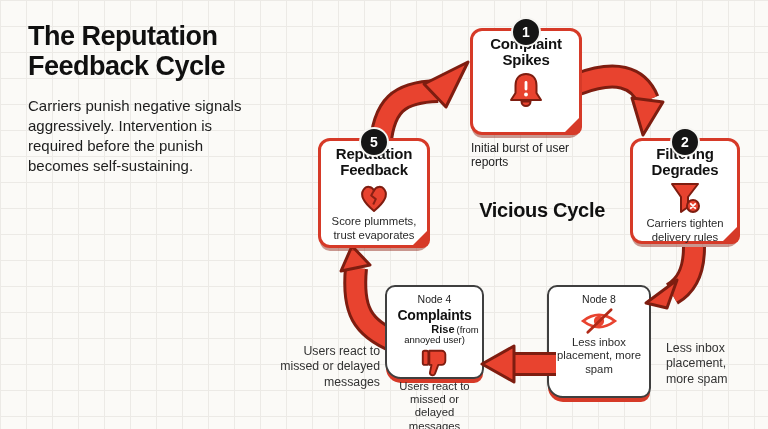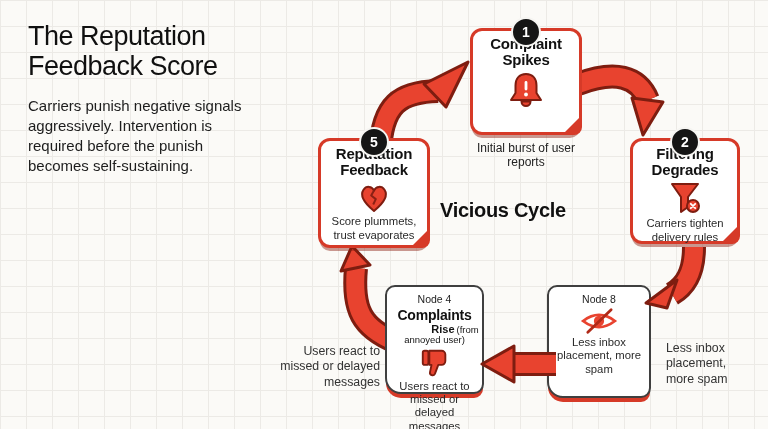--- a/index.html
+++ b/index.html
@@ -5,56 +5,56 @@
   html,body{margin:0;padding:0;}
   body{font-family:"Liberation Sans",sans-serif;color:#141414;}
   .canvas{
     position:relative;width:768px;height:429px;overflow:hidden;
     background-color:#fbfaf7;
     background-image:linear-gradient(#eceae6 1px,transparent 1px),
                      linear-gradient(90deg,#eceae6 1px,transparent 1px);
     background-size:26px 26px;
   }
   .hdr{position:absolute;left:28px;top:22px;width:240px;}
-  .hdr-title{font-size:27px;line-height:1.1;font-weight:400;letter-spacing:-.5px;color:#101010;}
+  .hdr-title{font-size:27px;line-height:1.1;font-weight:700;letter-spacing:-.5px;color:#101010;}
   .hdr-sub{margin-top:15px;width:232px;font-size:15px;line-height:1.33;color:#1d1d1d;}
-  .center-label{position:absolute;left:440px;top:199px;width:165px;text-align:left;
+  .center-label{position:absolute;left:440px;top:199px;width:165px;text-align:right;
     font-size:20px;font-weight:800;color:#101010;letter-spacing:-.3px;}
   svg.arrow-layer{position:absolute;left:0;top:0;pointer-events:none;}
   .card{position:absolute;background:#fff;text-align:center;box-sizing:border-box;}
   .card.red-card{border:3px solid #d63a28;border-radius:12px;box-shadow:0 5px 0 -2px rgba(140,30,15,.45);}
   .card.plain-card{border:2px solid #3f3f3f;border-radius:10px 10px 10px 16px;box-shadow:0 5px 0 -1px #d63a28;}
   .badge{position:absolute;left:50%;top:-14px;transform:translateX(-50%);
     width:26px;height:26px;border-radius:50%;background:#151515;border:2px solid #f6f5f2;
     color:#fff;font-size:14px;font-weight:700;line-height:26px;text-align:center;}
   .kicker{margin-top:6px;font-size:10.5px;color:#232323;}
   .card-title{margin-top:3px;font-size:15px;font-weight:800;line-height:1.08;color:#121212;letter-spacing:-.2px;}
   .red-card .card-title{margin-top:5px;}
   .card-title.big{font-size:14px;}
   .subline{font-size:9.5px;line-height:1;margin-top:1px;color:#141414;}
   .subline .sub-bold{font-size:11px;font-weight:800;margin-right:2px;margin-left:41px;}
   .icon{margin-top:2px;line-height:0;}
   .card-caption{font-size:11.3px;line-height:1.18;color:#2a2a2a;margin-top:1px;padding:0 3px;}
   .dogear{position:absolute;right:-3px;bottom:-3px;width:20px;height:20px;background:#d63a28;
     clip-path:polygon(100% 0,0 100%,100% 100%);border-bottom-right-radius:8px;}
-  .below-caption{position:absolute;left:471px;top:141px;width:110px;text-align:center;
+  .below-caption{position:absolute;left:471px;top:141px;width:110px;text-align:left;
     font-size:12px;line-height:1.2;color:#222;}
   .side-label{position:absolute;font-size:12.3px;line-height:1.25;color:#333;}
   .side-label.left{left:262px;top:344px;width:118px;text-align:right;}
   .side-label.right{left:666px;top:341px;width:86px;text-align:left;}
 </style>
 </head>
 <body>
 
 <div class="canvas">
 
   <div class="hdr">
     <div class="hdr-title">
       <div>The Reputation</div>
-      <div>Feedback Score</div>
+      <div>Feedback Cycle</div>
     </div>
     <div class="hdr-sub">Carriers punish negative signals aggressively. Intervention is required before the punish becomes self-sustaining.</div>
   </div>
 
   <svg class="arrow-layer" width="768" height="429" viewBox="0 0 768 429">
 
     <g>
       <path d="M380 152 C382 104 400 92 438 91" fill="none" stroke="#7e1d10" stroke-width="24"></path>
       <path d="M380 152 C382 104 400 92 438 91" fill="none" stroke="#e8432f" stroke-width="18"></path>
       <polygon points="468,62 446,107 424,84" fill="#e8432f" stroke="#7e1d10" stroke-width="3" stroke-linejoin="round"></polygon>
@@ -127,21 +127,21 @@
       <svg width="40" height="28" viewBox="0 0 40 30">
         <path d="M3 15Q20 2 37 15Q20 28 3 15Z" fill="none" stroke="#e8432f" stroke-width="3"></path>
         <circle cx="20" cy="15" r="5.5" fill="#e8432f"></circle>
         <line x1="8" y1="27" x2="33" y2="3" stroke="#b02a18" stroke-width="3" stroke-linecap="round"></line>
       </svg>
     </div>
     <div class="card-caption">Less inbox placement, more spam</div>
   </div>
   <div class="side-label right">Less inbox placement, more spam</div>
 
-  <div class="card plain-card" style="left:385px;top:285px;width:99px;height:109px">
+  <div class="card plain-card" style="left:385px;top:285px;width:99px;height:94px">
     <div class="kicker">Node 4</div>
     <div class="card-title big">Complaints</div>
     <div class="subline">
       <span class="sub-bold">Rise</span><span class="sub-note">(from annoyed user)</span>
     </div>
     <div class="icon">
       <svg width="34" height="32" viewBox="0 0 36 34">
         <rect x="5" y="4" width="6" height="15" rx="2" fill="#e8432f" stroke="#7e1d10" stroke-width="2"></rect>
         <path d="M12 4h13a4 4 0 0 1 4 4v7a4 4 0 0 1-4 4h-3.5l-3.6 9.6a2.8 2.8 0 0 1-5.2-1.9l1.6-7.7H12z" fill="#e8432f" stroke="#7e1d10" stroke-width="2" stroke-linejoin="round"></path>
       </svg>

